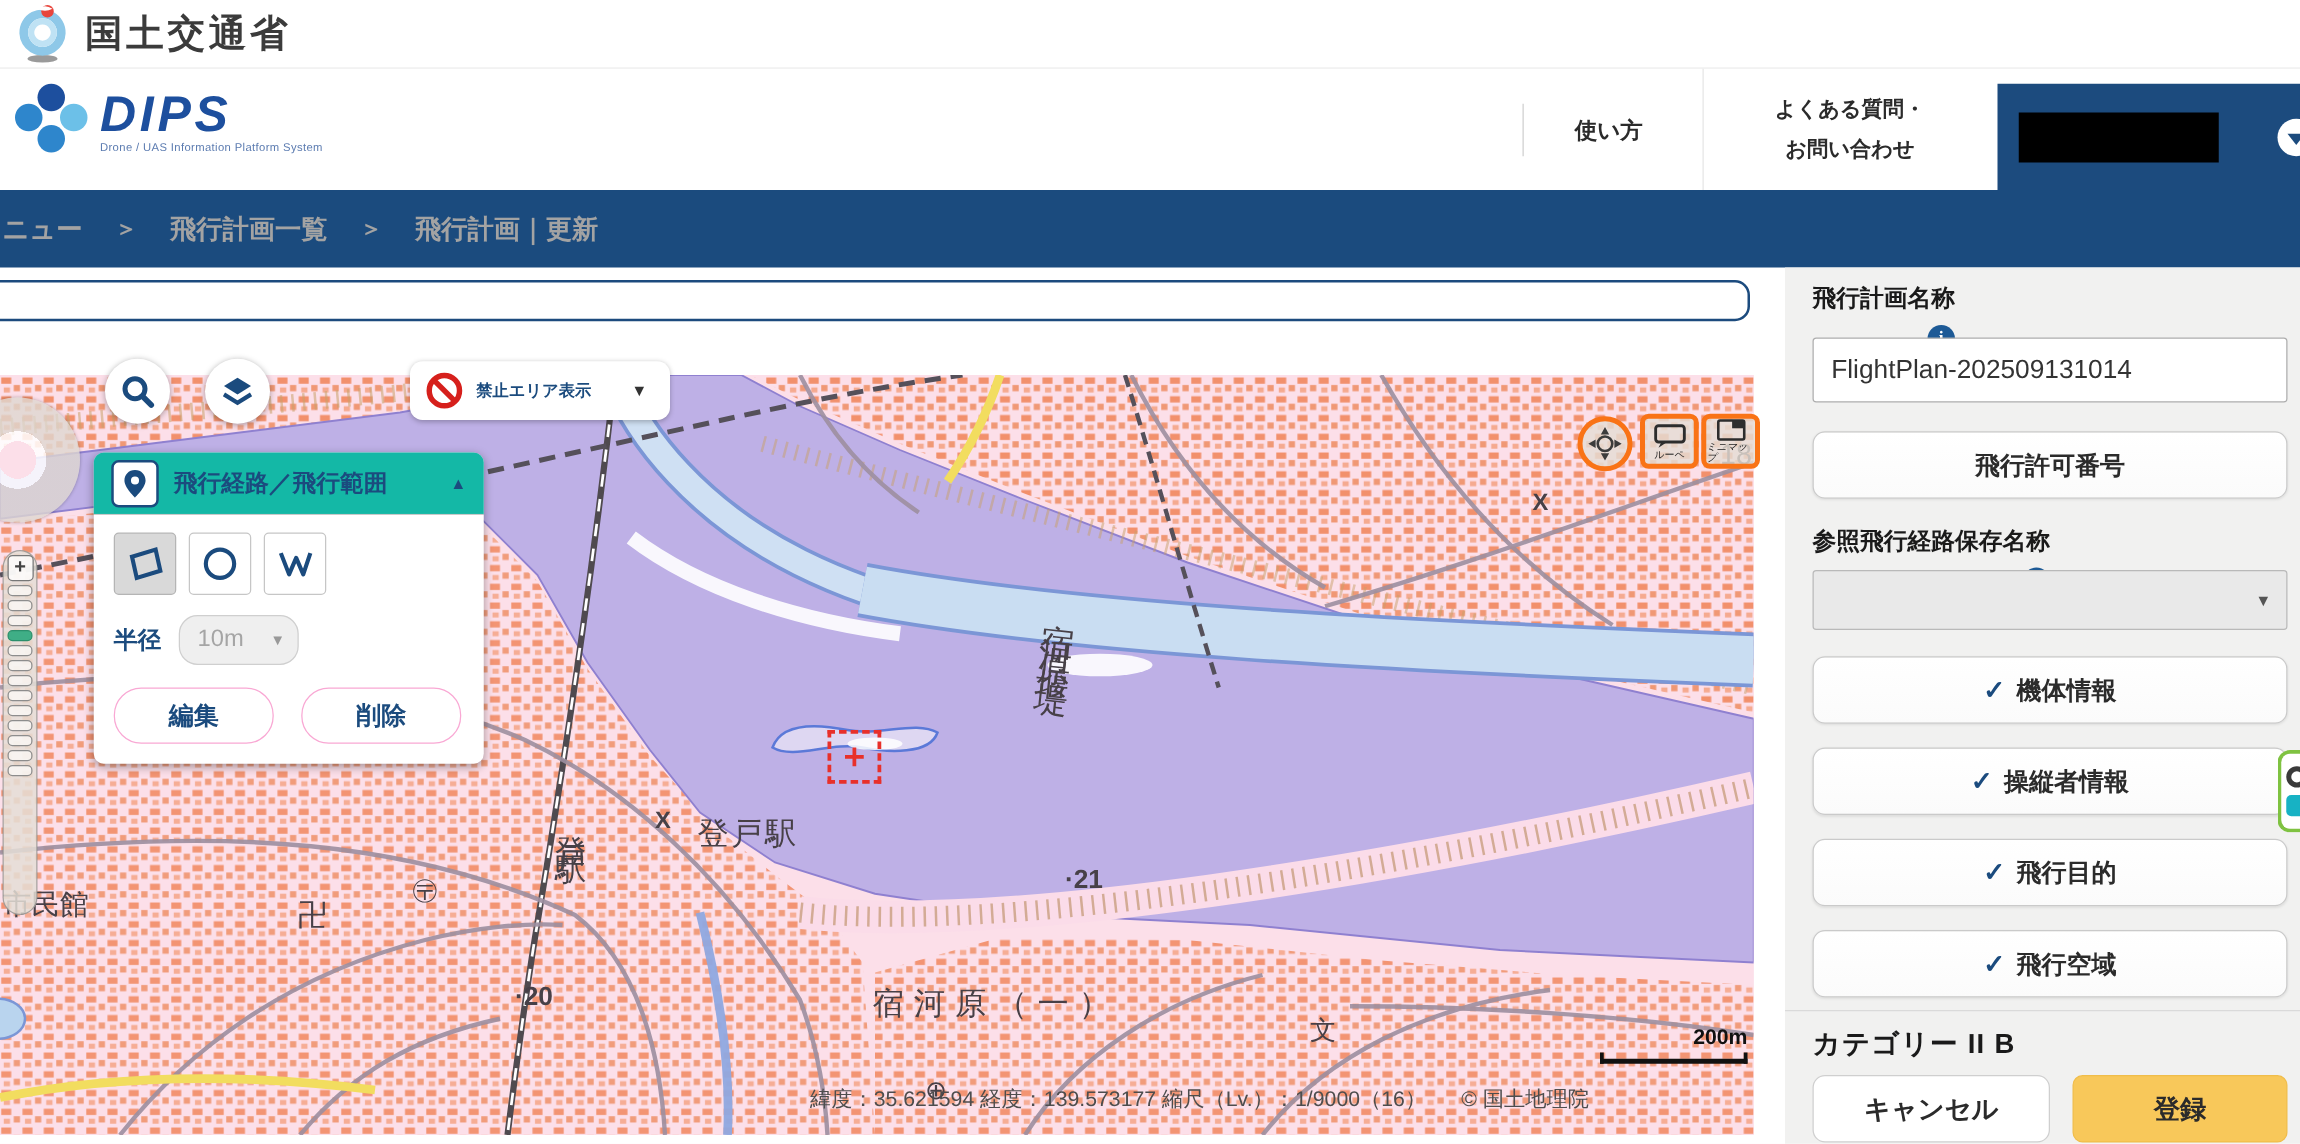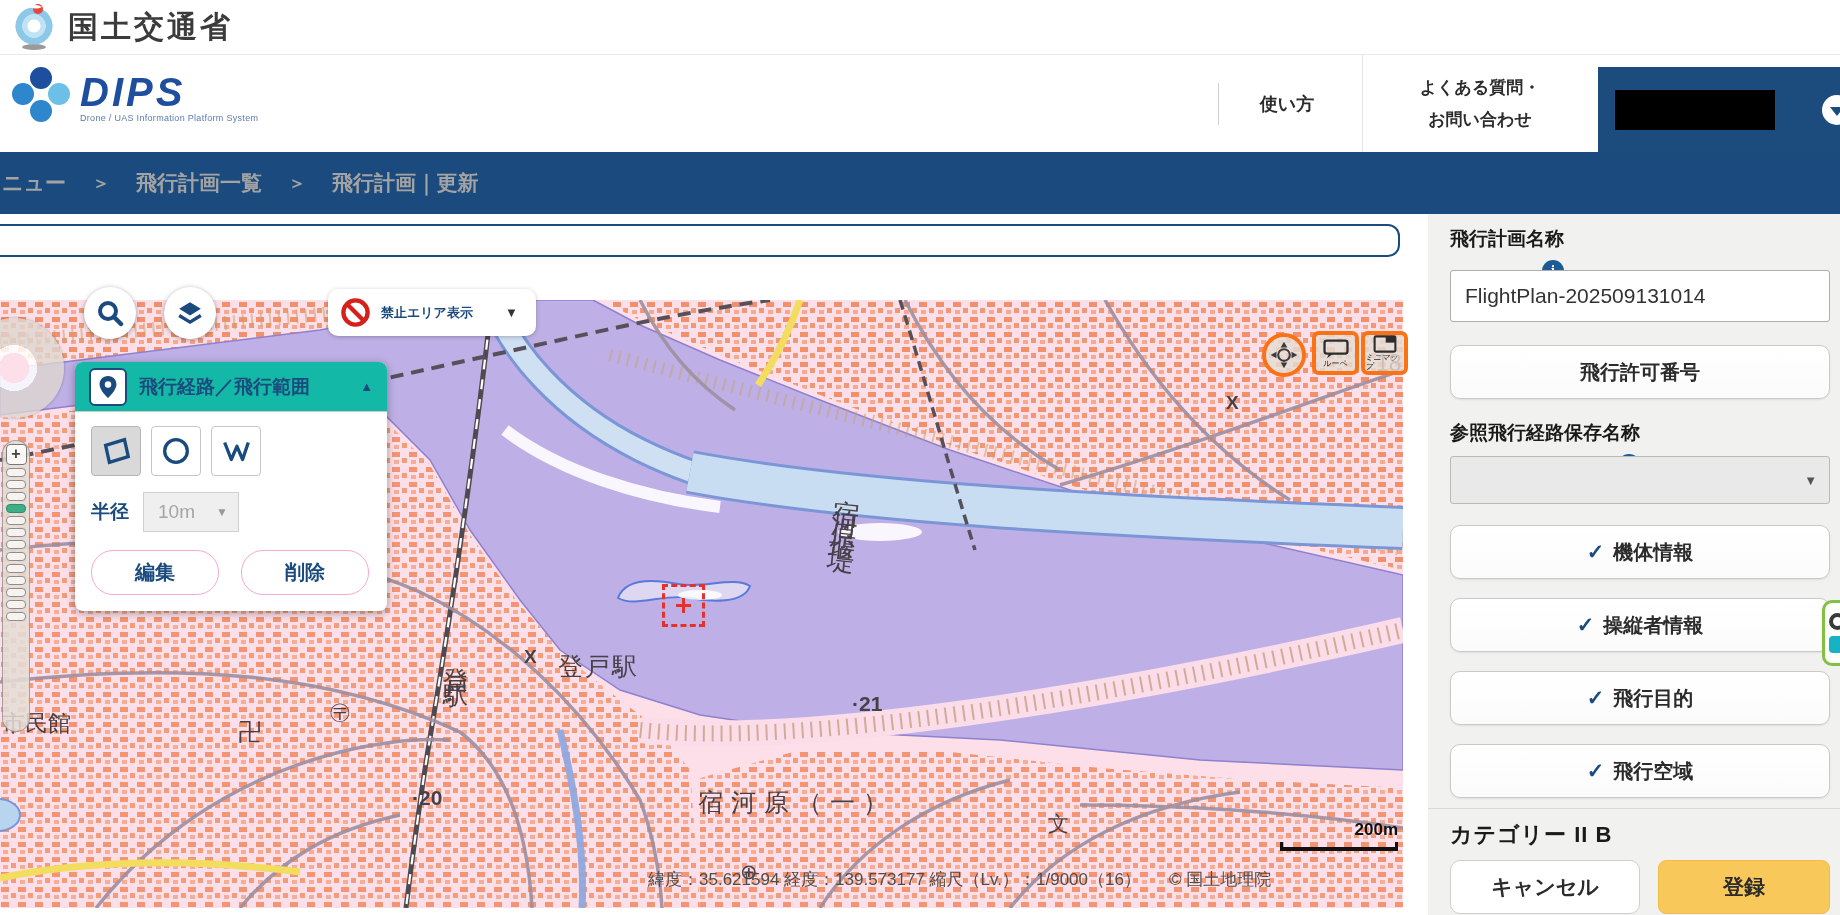--- a/index.html
+++ b/index.html
@@ -53,21 +53,21 @@
   #route-panel .hdr { height:50px; background:#14b8a6; border-radius:8px 8px 0 0; display:flex; align-items:center; gap:12px; padding:0 14px; border-bottom:1px solid #c9c9c9; }
   #pin-btn { width:38px; height:38px; background:#fff; border:2px solid #1b4b7e; border-radius:6px; display:flex; align-items:center; justify-content:center; cursor:pointer; }
   #route-panel .ttl { font-size:19px; font-weight:700; color:#1b4b7e; }
   #route-panel .col { margin-left:auto; font-size:13px; color:#1b4b7e; cursor:pointer; }
   #route-panel .body { padding:14px 16px 16px; }
   .shape-row { display:flex; gap:10px; }
   .shape-btn { width:50px; height:50px; border:1px solid #c6c6c6; border-radius:4px; background:#fff; display:flex; align-items:center; justify-content:center; cursor:pointer; }
   .shape-btn.sel { background:#d9d9d9; border-color:#b5b5b5; }
   .radius-row { display:flex; align-items:center; gap:14px; margin-top:16px; }
   .radius-row .rl { font-size:19px; font-weight:700; color:#1b4b7e; }
-  #radius-select { width:96px; height:40px; background:#efefef; border:1px solid #cfcfcf; border-radius:0; display:flex; align-items:center; justify-content:space-between; padding:0 10px 0 14px; color:#a5a5a5; font-size:19px; }
+  #radius-select { width:96px; height:40px; background:#efefef; border:1px solid #cfcfcf; border-radius:15px; display:flex; align-items:center; justify-content:space-between; padding:0 10px 0 14px; color:#a5a5a5; font-size:19px; }
   #radius-select .arrow { font-size:12px; color:#999; }
   .edit-row { display:flex; gap:22px; margin-top:18px; }
   .pill-btn { width:128px; height:45px; border:1px solid #f9a8d4; border-radius:22px; background:#fff; display:flex; align-items:center; justify-content:center; font-size:20px; font-weight:700; color:#1b4b7e; cursor:pointer; }
 
   
   #pan-ctl { position:absolute; left:-36px; top:318px; width:100px; height:100px; border-radius:50%;
     background:radial-gradient(circle, #fcdfe9 0 15px, rgba(255,255,255,.85) 15px 23px, rgba(222,215,208,.8) 23px 50px); box-shadow:0 0 3px rgba(0,0,0,.3); }
   #zoom-slider { position:absolute; left:2px; top:440px; width:28px; height:292px; background:rgba(228,222,214,.85); border:1px solid rgba(110,110,110,.55); border-radius:14px; padding:3px 3px; display:flex; flex-direction:column; align-items:center; gap:3px; }
   #zoom-plus { width:21px; height:21px; border:1px solid #777; border-radius:4px; background:rgba(255,255,255,.8); color:#444; font-size:16px; font-weight:700; line-height:18px; text-align:center; }
   .ztick { width:20px; height:9px; border:1px solid #8d8d8d; border-radius:4px; background:rgba(250,248,245,.8); }

